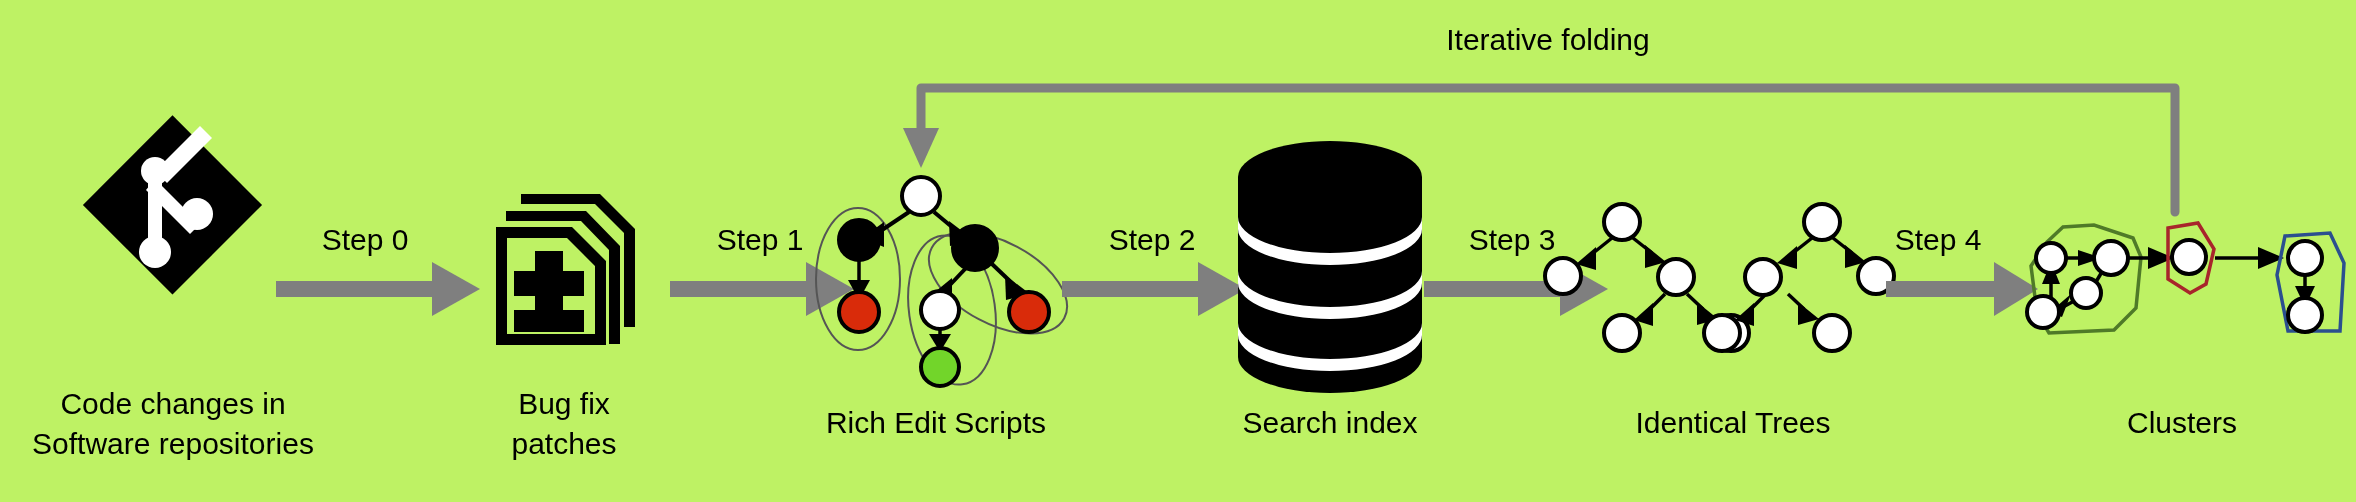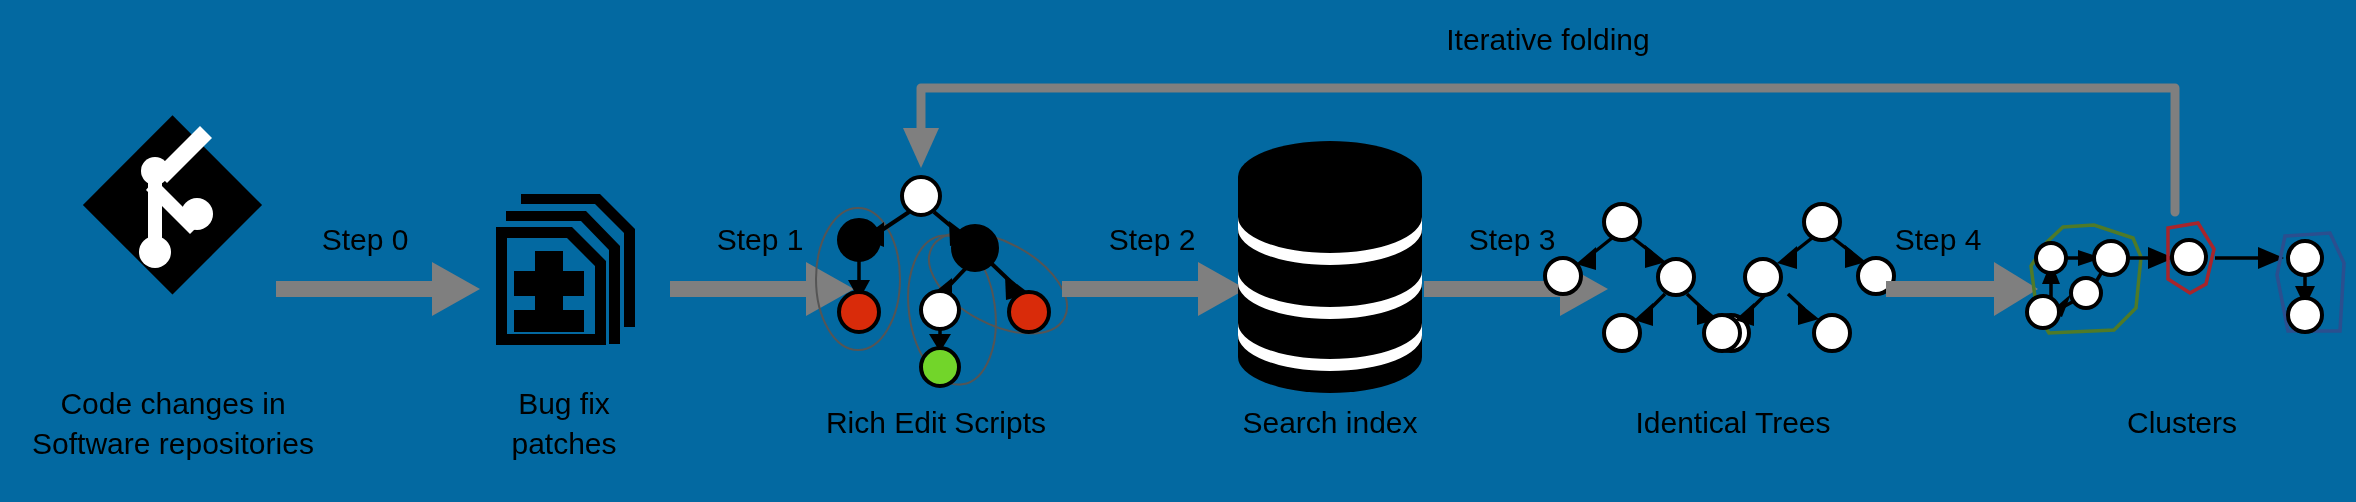--- a/index.html
+++ b/index.html
@@ -7,21 +7,21 @@
     padding: 0;
     background: #ffffff;
   }
   body {
     font-family: "Liberation Sans", sans-serif;
   }
   #diagram-root {
     position: relative;
     width: 2356px;
     height: 502px;
-    background: #0369a1;
+    background: #bef264;
     overflow: hidden;
   }
   svg.canvas {
     position: absolute;
     top: 0;
     left: 0;
     width: 2356px;
     height: 502px;
   }
   text {

